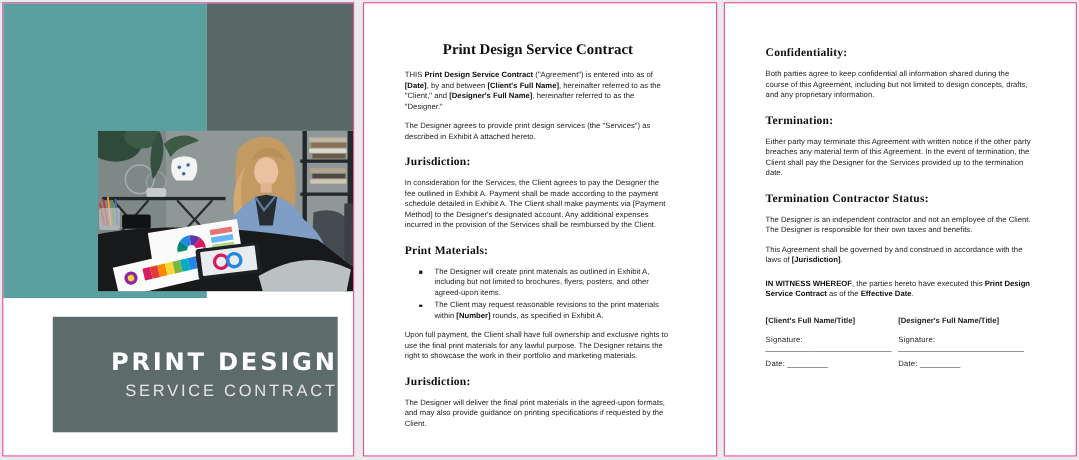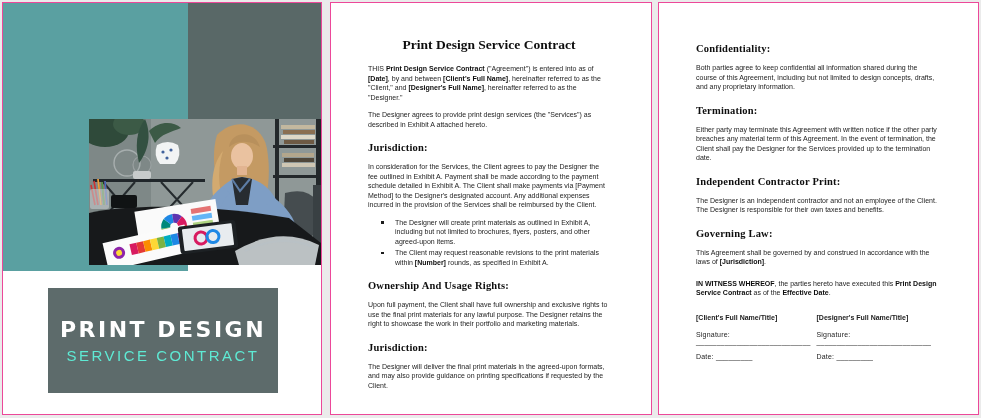--- a/index.html
+++ b/index.html
@@ -10,25 +10,25 @@
   #page-cover  { left:2px;   width:320px; }
   #page-two    { left:330px; width:322px; }
   #page-three  { left:658px; width:321px; }
 
   
   .teal-block  { position:absolute; left:0; top:0; width:185px; height:268px; background:#5AA0A1; }
   .slate-block { position:absolute; left:185px; top:0; width:133px; height:116px; background:#596867; }
   .cover-photo { position:absolute; left:86px; top:116px; width:232px; height:146px; overflow:hidden; }
   .cover-photo svg { display:block; width:100%; height:100%; }
 
-  .title-box { position:absolute; left:45px; top:285px; width:230px; height:105px; background:#5D6B6B;
-               display:flex; flex-direction:column; align-items:center; justify-content:center; }
+  .title-box { position:absolute; left:45px; top:285px; width:259px; height:105px; background:#5D6B6B;
+               display:flex; flex-direction:column; align-items:flex-end; justify-content:center; }
   .deco-title { color:#ffffff; font-family:"DejaVu Sans",sans-serif; font-weight:800; font-size:22px;
                 letter-spacing:2.5px; white-space:nowrap; }
-  .deco-sub   { color:#5eead4; font-family:"Liberation Sans",sans-serif; font-weight:400; font-size:15px;
+  .deco-sub   { color:#e5e5e5; font-family:"Liberation Sans",sans-serif; font-weight:400; font-size:15px;
                 letter-spacing:2.5px; margin-top:5px; white-space:nowrap; }
 
   
   .doc-content { position:absolute; left:37px; right:41px; top:0; color:#141414; }
   .doc-title { text-align:center; font-family:"Liberation Serif",serif; font-weight:700; font-size:13.5px;
                margin:34px 0 11px; color:#0e0e0e; }
   .doc-h { font-family:"Liberation Serif",serif; font-weight:700; font-size:10.5px; margin:13px 0 9px;
            color:#0e0e0e; letter-spacing:.2px; }
   .doc-p { font-size:7px; line-height:9.5px; margin-bottom:8px; color:#1c1c1c; }
   .doc-ul { margin-bottom:8px; }
@@ -179,45 +179,44 @@
   <div class="page" id="page-two">
     <div class="doc-content">
       <div class="doc-title">Print Design Service Contract</div>
       <p class="doc-p">THIS <b>Print Design Service Contract</b> ("Agreement") is entered into as of <b>[Date]</b>, by and between <b>[Client's Full Name]</b>, hereinafter referred to as the "Client," and <b>[Designer's Full Name]</b>, hereinafter referred to as the "Designer."</p>
 
       <p class="doc-p">The Designer agrees to provide print design services (the "Services") as described in Exhibit A attached hereto.</p>
 
       <div class="doc-h">Jurisdiction:</div>
       <p class="doc-p">In consideration for the Services, the Client agrees to pay the Designer the fee outlined in Exhibit A. Payment shall be made according to the payment schedule detailed in Exhibit A. The Client shall make payments via [Payment Method] to the Designer's designated account. Any additional expenses incurred in the provision of the Services shall be reimbursed by the Client.</p>
 
+      <div class="doc-h">Print Materials:</div>
       <div class="doc-ul">
         <div class="doc-li">The Designer will create print materials as outlined in Exhibit A, including but not limited to brochures, flyers, posters, and other agreed-upon items.</div>
         <div class="doc-li">The Client may request reasonable revisions to the print materials within <b>[Number]</b> rounds, as specified in Exhibit A.</div>
       </div>
 
-      <div class="doc-h">Ownership And Usage Rights:</div>
       <p class="doc-p">Upon full payment, the Client shall have full ownership and exclusive rights to use the final print materials for any lawful purpose. The Designer retains the right to showcase the work in their portfolio and marketing materials.</p>
 
       <div class="doc-h">Jurisdiction:</div>
       <p class="doc-p">The Designer will deliver the final print materials in the agreed-upon formats, and may also provide guidance on printing specifications if requested by the Client.</p>
     </div>
   </div>
 
   <div class="page" id="page-three">
     <div class="doc-content">
       <div class="doc-h">Confidentiality:</div>
       <p class="doc-p">Both parties agree to keep confidential all information shared during the course of this Agreement, including but not limited to design concepts, drafts, and any proprietary information.</p>
 
       <div class="doc-h">Termination:</div>
       <p class="doc-p">Either party may terminate this Agreement with written notice if the other party breaches any material term of this Agreement. In the event of termination, the Client shall pay the Designer for the Services provided up to the termination date.</p>
 
-      <div class="doc-h">Independent Contractor Print:</div>
+      <div class="doc-h">Termination Contractor Status:</div>
       <p class="doc-p">The Designer is an independent contractor and not an employee of the Client. The Designer is responsible for their own taxes and benefits.</p>
 
-      <div class="doc-h">Governing Law:</div>
       <p class="doc-p">This Agreement shall be governed by and construed in accordance with the laws of <b>[Jurisdiction]</b>.</p>
 
       <p class="doc-p witness"><b>IN WITNESS WHEREOF</b>, the parties hereto have executed this <b>Print Design Service Contract</b> as of the <b>Effective Date</b>.</p>
 
       <div class="sig-row">
         <div class="sig-col">
           <div class="sig-name">[Client's Full Name/Title]</div>
           <div class="sig-line">Signature: ____________________________</div>
           <div class="sig-line">Date: _________</div>
         </div>

